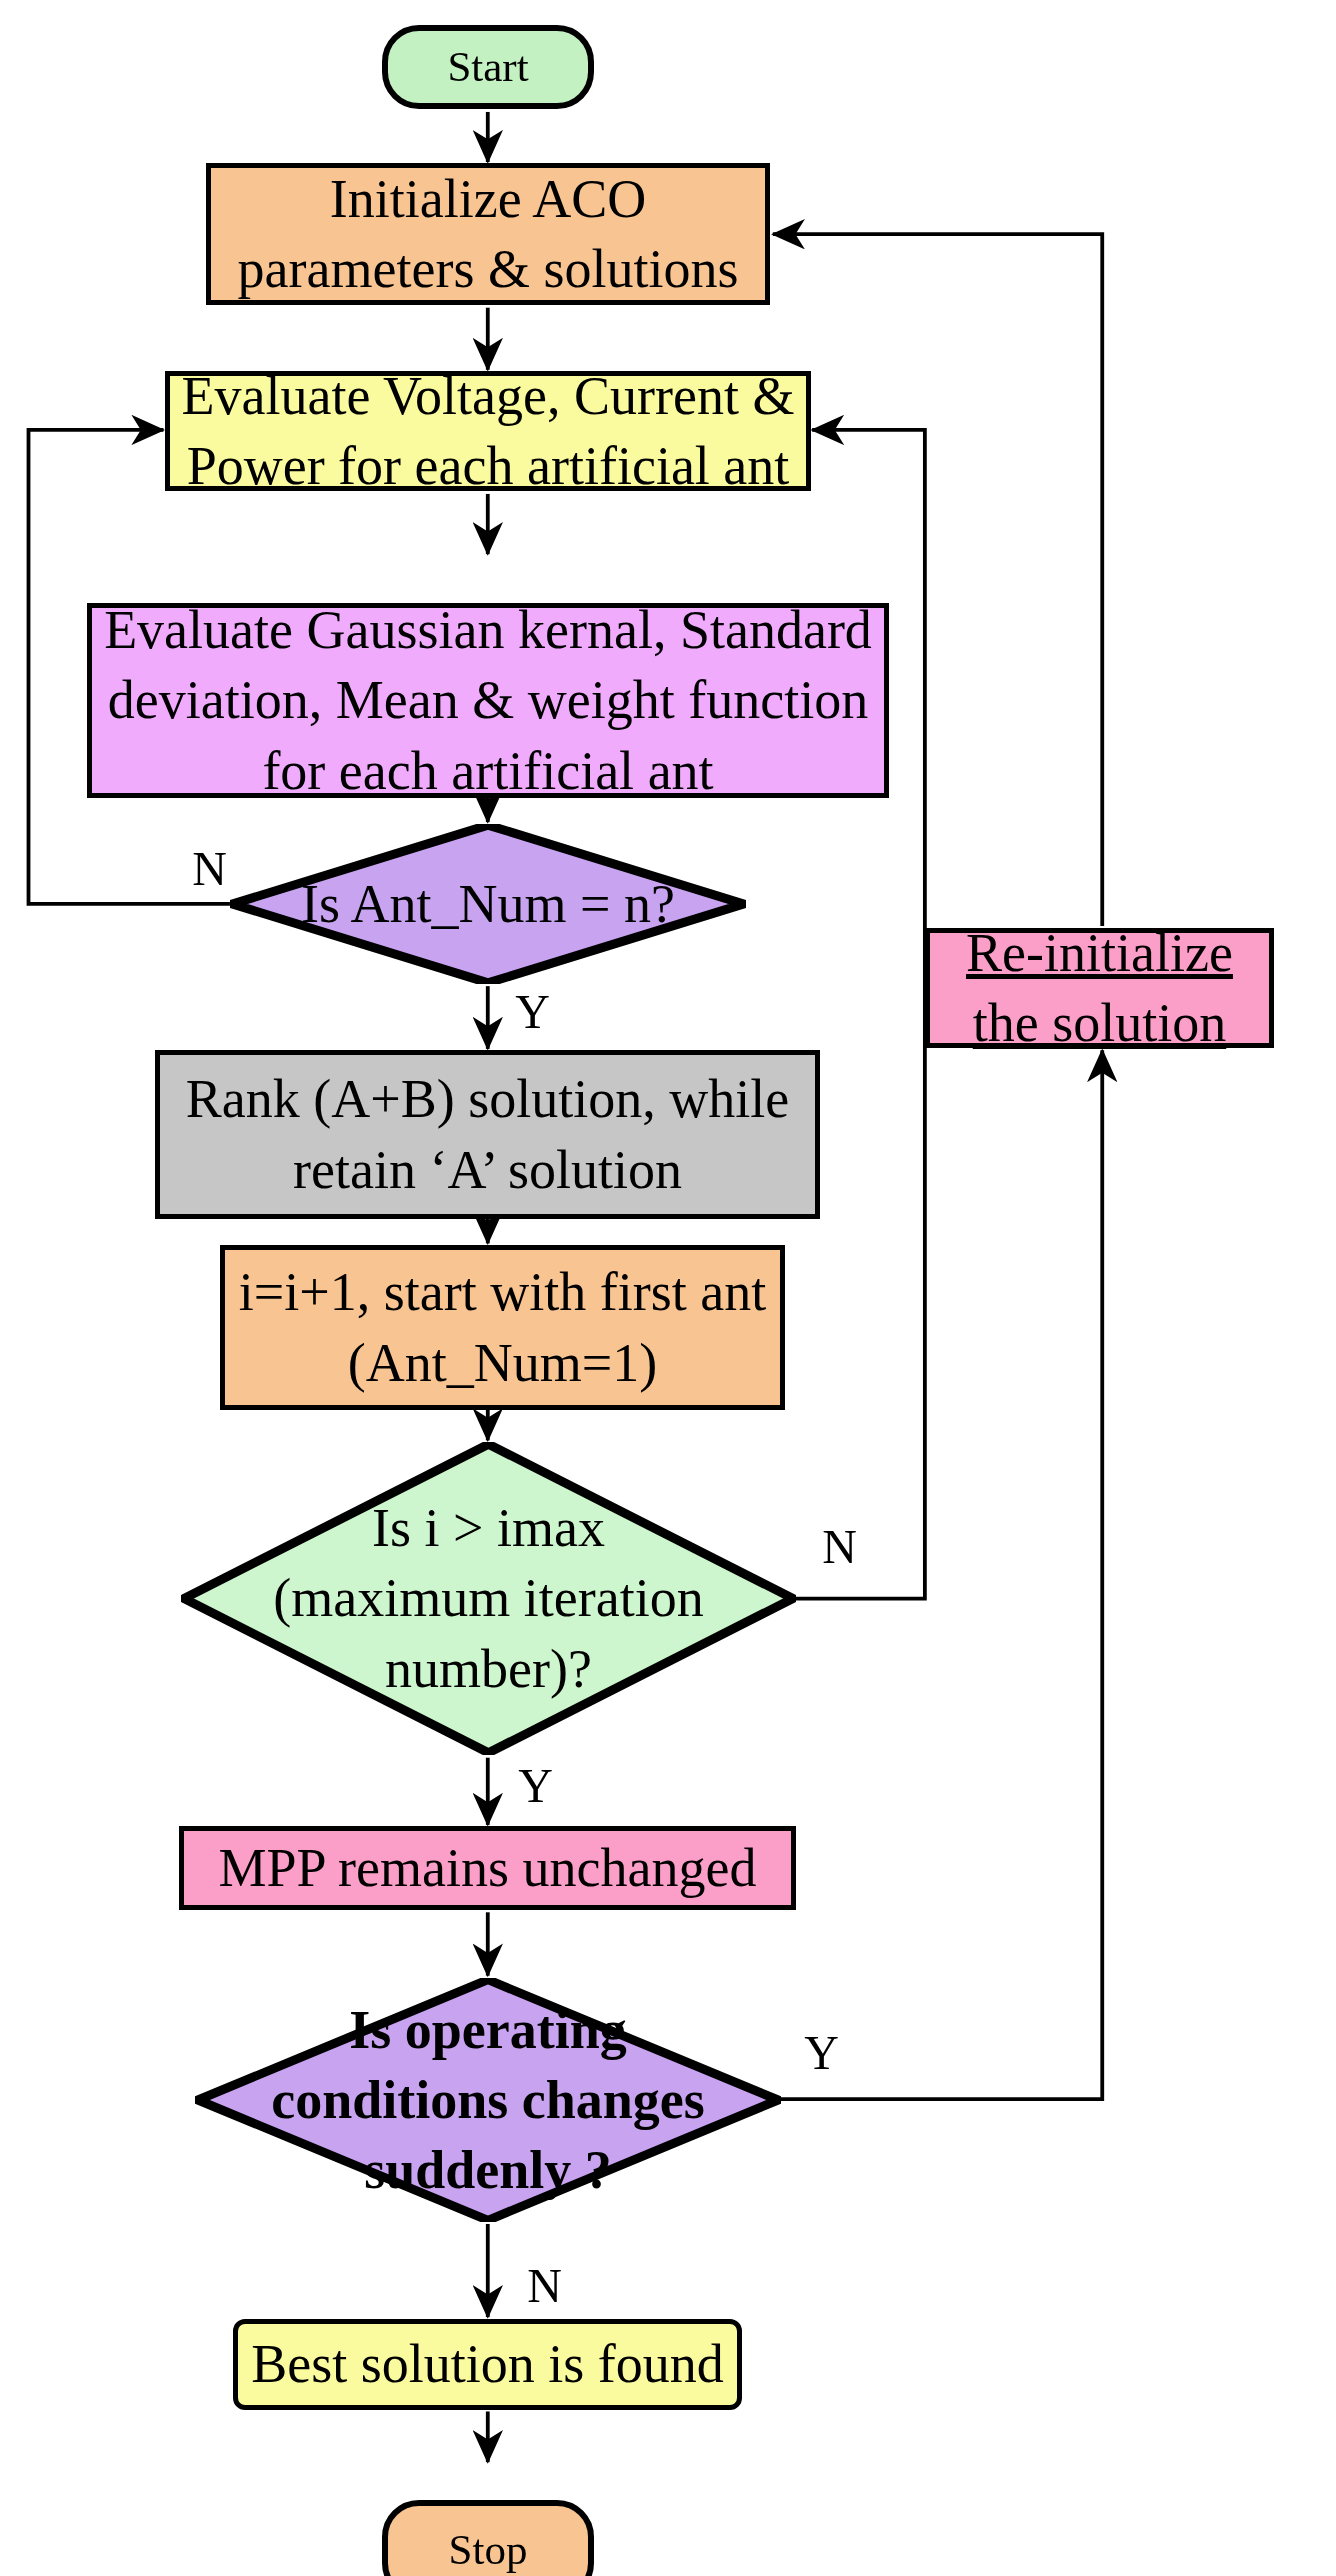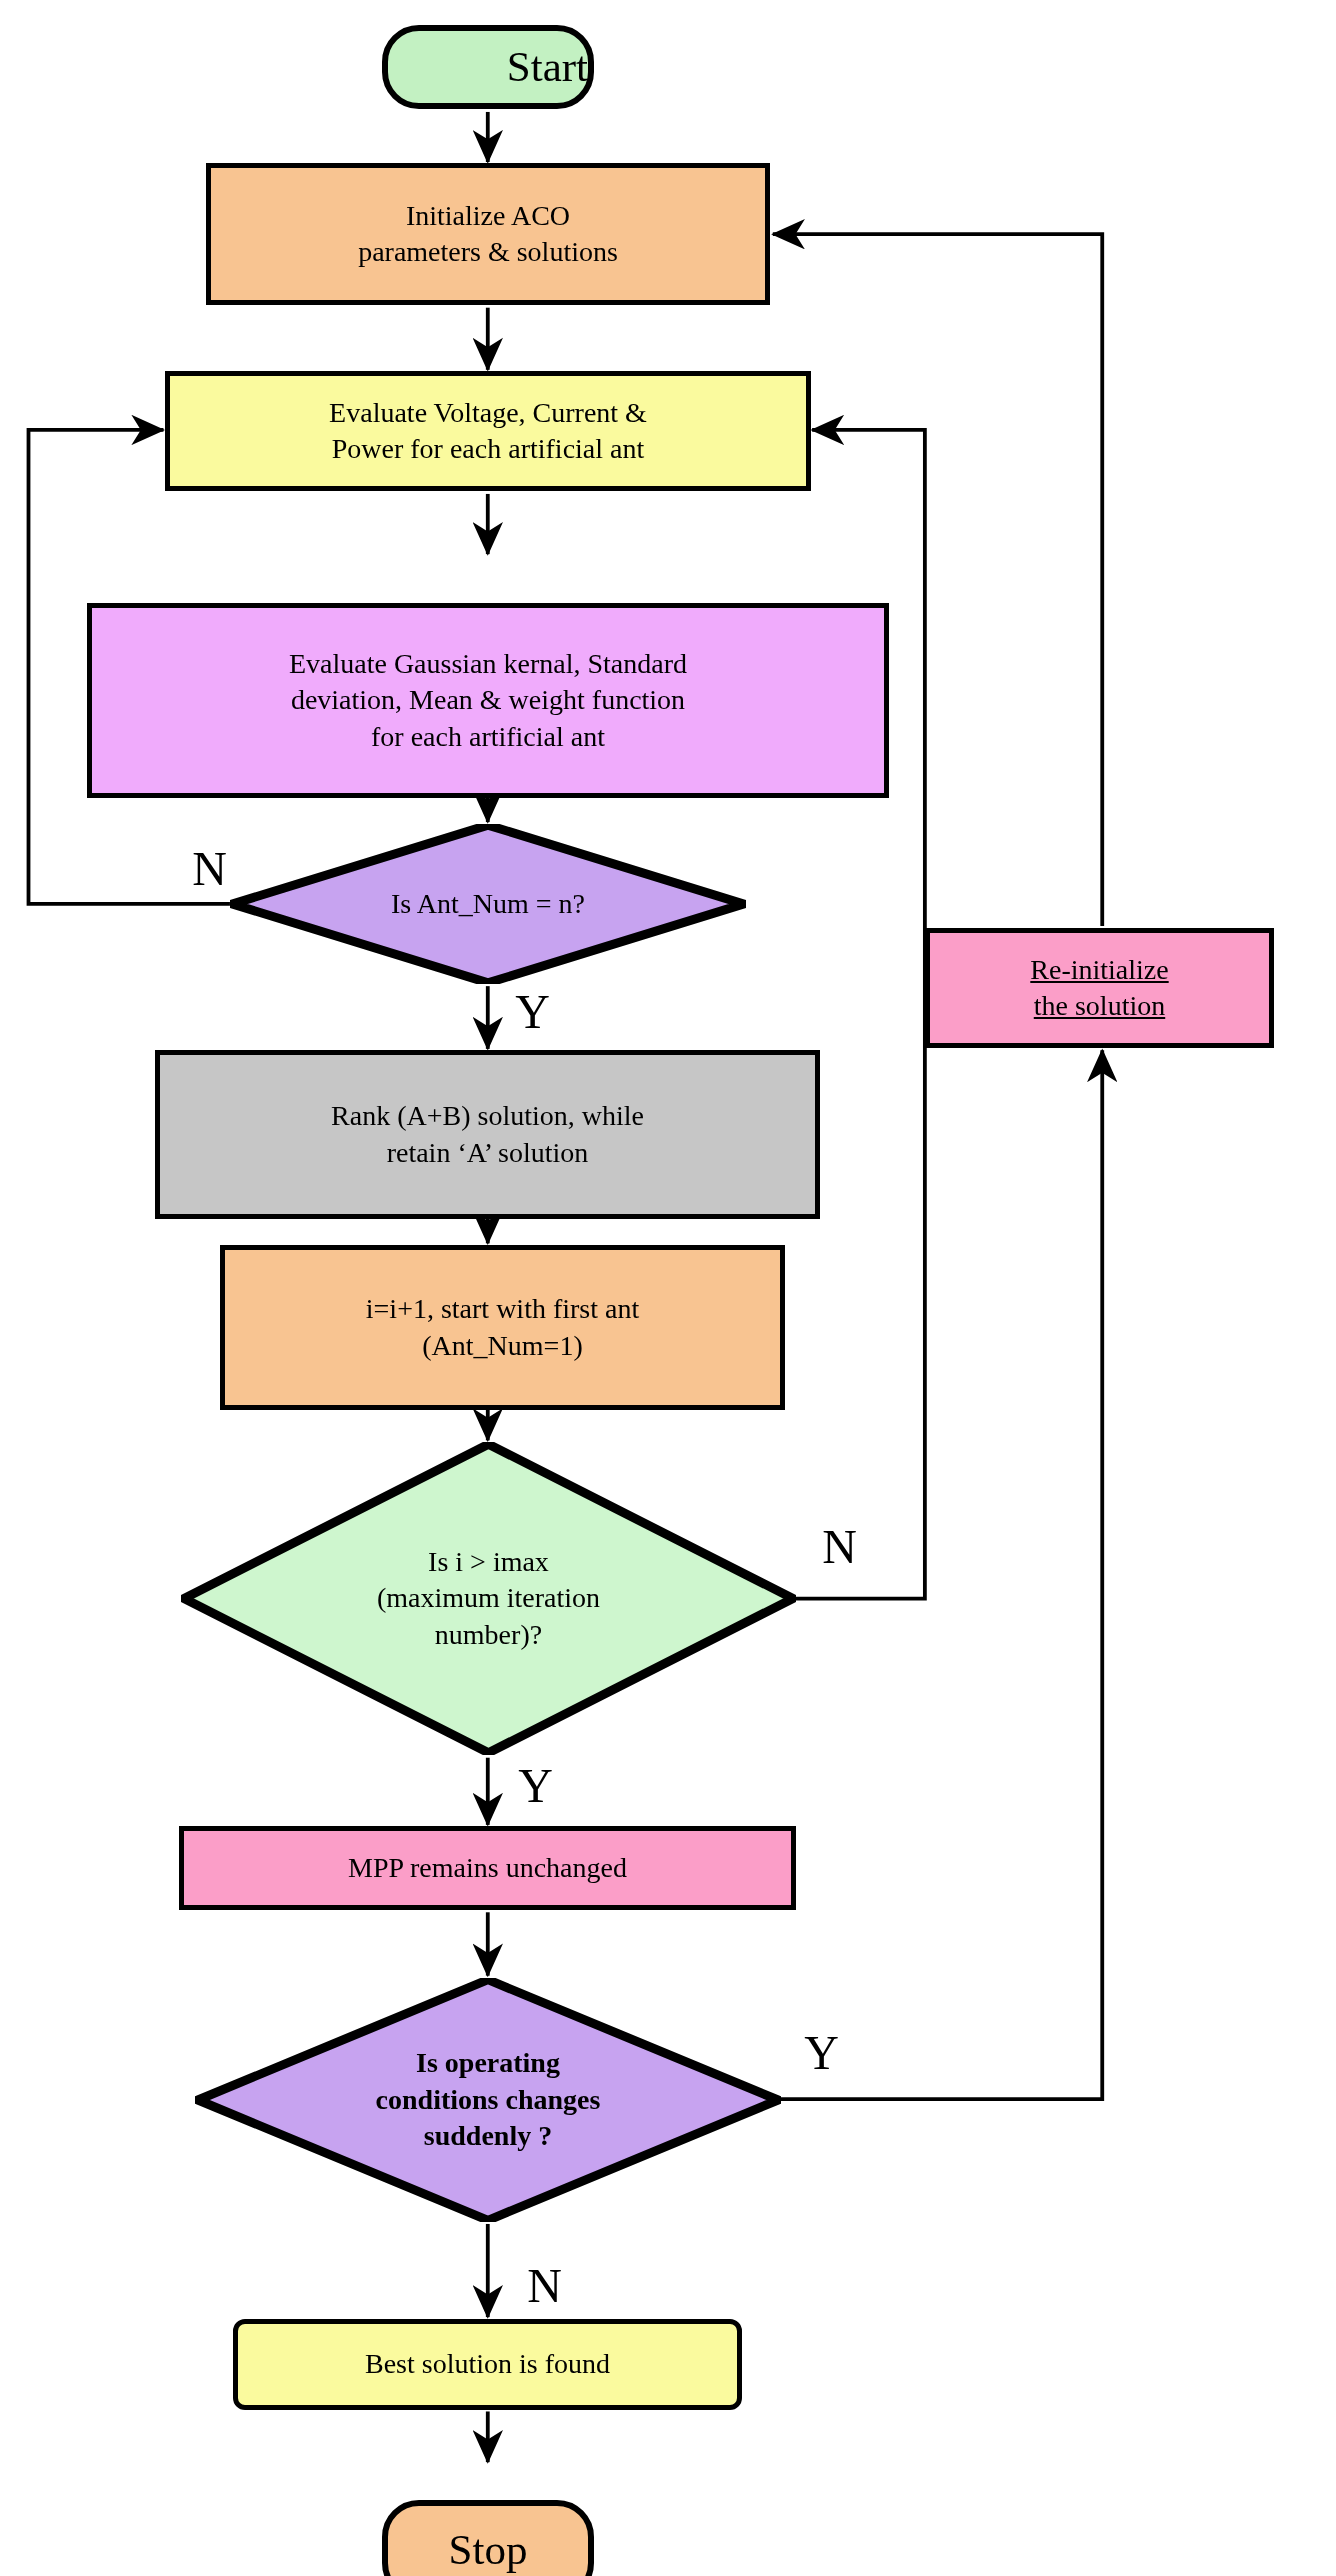--- a/index.html
+++ b/index.html
@@ -10,35 +10,35 @@
     font-family:"Liberation Serif", serif;
     color:#000;
   }
   #edges{position:absolute;left:0;top:0;width:1336px;height:2576px;}
   .edge{fill:none;stroke:#000;stroke-width:6;stroke-linejoin:miter;}
   .node{
     position:absolute;
     display:flex;align-items:center;justify-content:center;
     text-align:center;
     box-sizing:border-box;
-    font-size:28px;line-height:1.3;
+    font-size:54px;line-height:1.3;
     white-space:pre-line;
   }
   .rect{border:5px solid #000;}
   .term{border:6.3px solid #000;border-radius:37px;font-size:43px;}
   .diamond{border:none;}
   .diamond svg.shape{position:absolute;left:0;top:0;width:100%;height:100%;}
   .diamond .lbl{position:relative;z-index:2;}
   .elabel{
     position:absolute;width:57px;height:60px;
     display:flex;align-items:center;justify-content:center;
     font-size:48px;
   }
   
-  #n-start   {left:382px;top:25px;width:212px;height:84px;justify-content:flex-end;}
+  #n-start   {left:382px;top:25px;width:212px;height:84px;}
   #n-init    {left:206px;top:163px;width:564px;height:142px;}
   #n-evalvip {left:165px;top:371px;width:646px;height:120px;}
   #n-gauss   {left:87px;top:555px;width:802px;height:195px;}
   #n-antnum  {left:230px;top:824px;width:516px;height:160px;}
   #n-rank    {left:155px;top:1050px;width:665px;height:169px;}
   #n-incr    {left:220px;top:1245px;width:565px;height:165px;}
   #n-imax    {left:181px;top:1442px;width:615px;height:313px;}
   #n-mpp     {left:179px;top:1826px;width:617px;height:84px;}
   #n-oper    {left:195px;top:1978px;width:586px;height:244px;font-weight:bold;}
   #n-best    {left:233px;top:2319px;width:509px;height:91px;}

